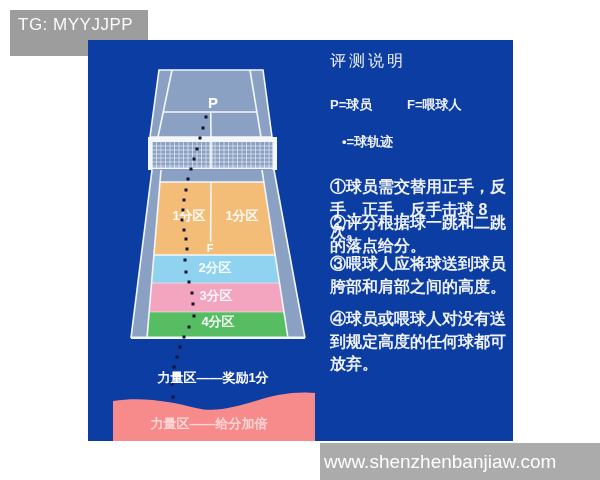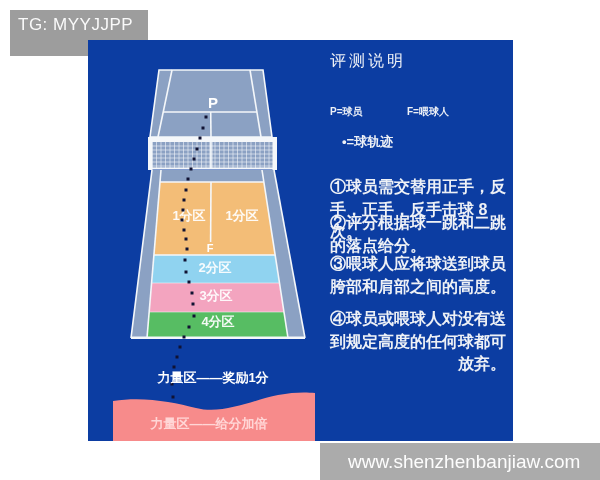--- a/index.html
+++ b/index.html
@@ -10,30 +10,30 @@
   .tg-label { position:absolute; left:10px; top:10px; width:138px; height:46px;
               background:#9d9d9d; color:#fafafa; font-size:17px; line-height:29px;
               padding-left:8px; letter-spacing:0.5px; }
 
   .panel { position:absolute; left:88px; top:40px; width:425px; height:401px; }
   .panel svg { position:absolute; left:0; top:0; }
 
   .legend-panel { position:absolute; left:242px; top:0; width:180px; color:#eef1f6; }
   .lp-title { position:absolute; left:0; top:11px; font-size:16px; font-weight:normal;
               letter-spacing:3px; }
-  .lp-defs { position:absolute; left:0; top:65px; width:180px; font-size:10px; font-weight:bold; }
+  .lp-defs { position:absolute; left:0; top:56px; width:180px; font-size:13px; font-weight:bold; }
   .lp-defs .feeder { position:absolute; left:77px; top:0; }
   .lp-traj { position:absolute; left:0; top:93px; font-size:13px; font-weight:bold;margin-left:12px; }
   .lp-rule { position:absolute; left:0; width:176px; font-size:16px; line-height:1.42;
              font-weight:bold; }
-  .rule-1 { top:136px; } .rule-2 { top:172px; } .rule-3 { top:213px; } .rule-4 { top:268px;text-align:right; }
+  .rule-1 { top:136px; } .rule-2 { top:172px; } .rule-3 { top:213px; } .rule-4 { top:268px; }
 
   .watermark { position:absolute; left:320px; top:443px; width:280px; height:37px;
                background:#ababab; color:#fdfdfd; font-size:19px; line-height:37px;
-               padding-left:28px; }
+               padding-left:4px; }
 
   svg text { font-family:"Liberation Sans", sans-serif; }
   .zone-label { font-size:13px; font-weight:bold; fill:#ffffff; opacity:0.93; }
   .court-line { stroke:#f4f7fa; stroke-width:1.6; fill:none; }
   .court-line-thin { stroke:#f4f7fa; stroke-width:1; opacity:0.55; fill:none; }
 </style>
 </head>
 <body>
 
 <div class="stage">

